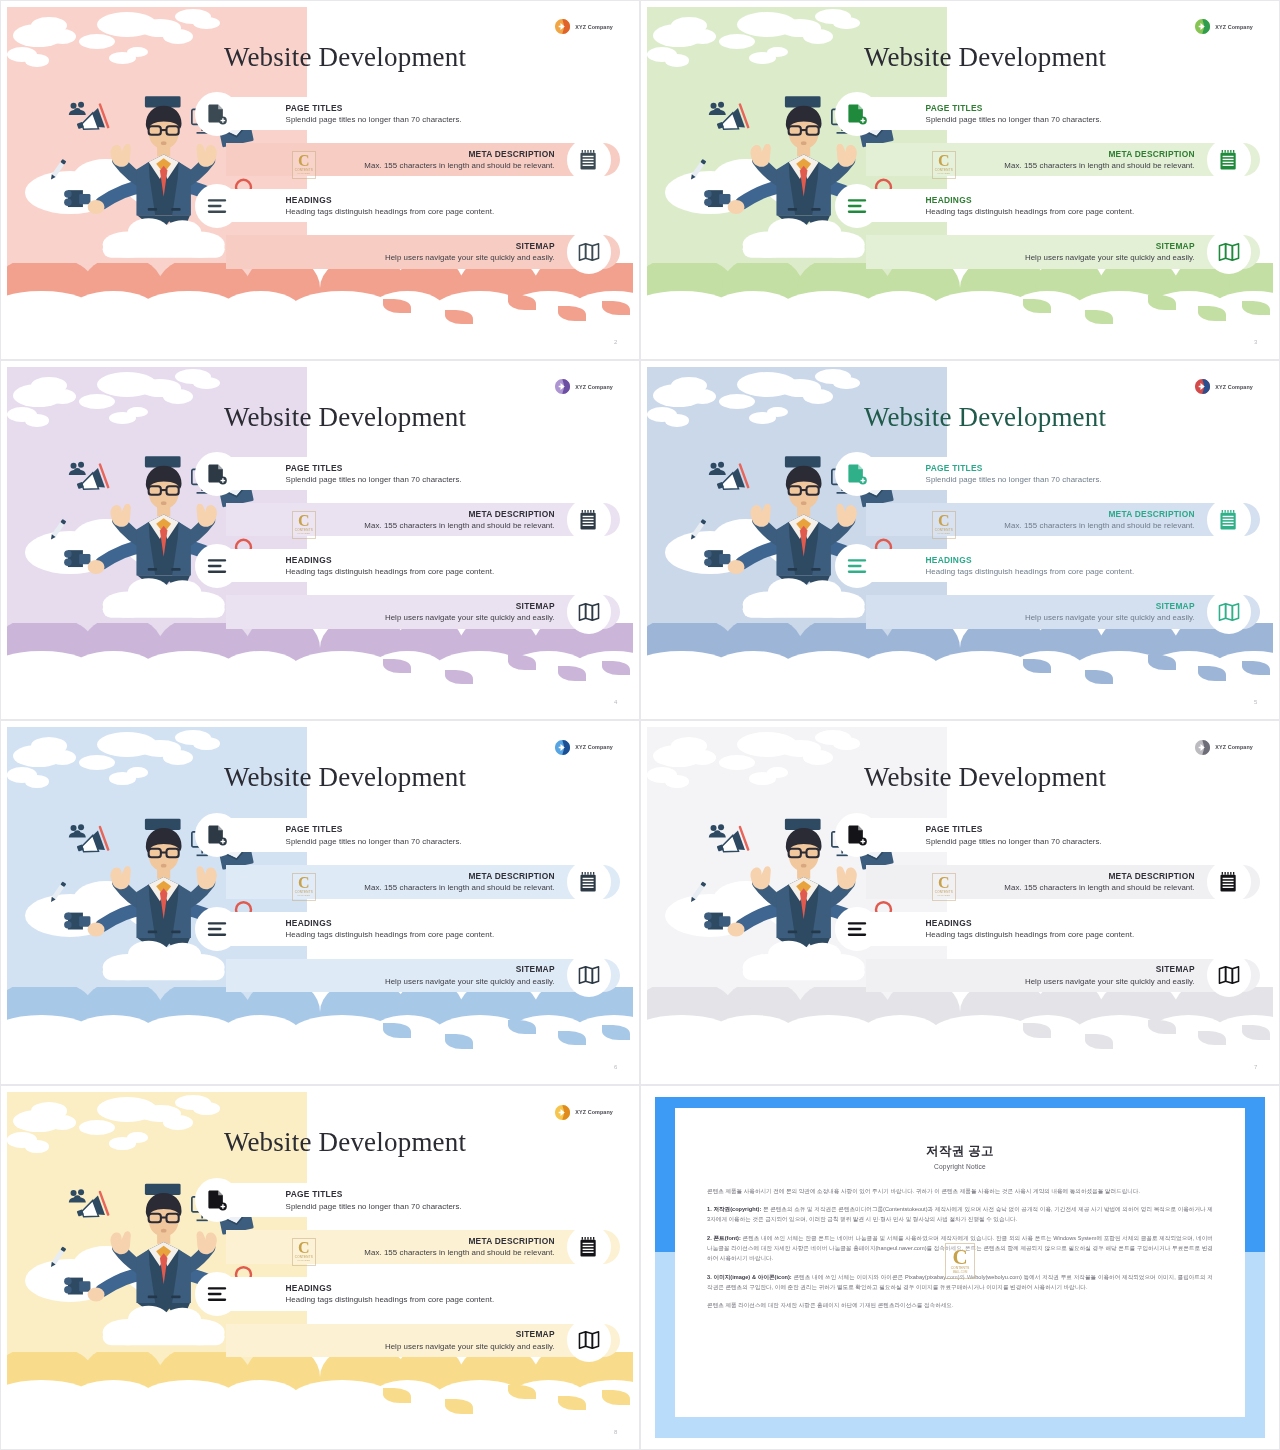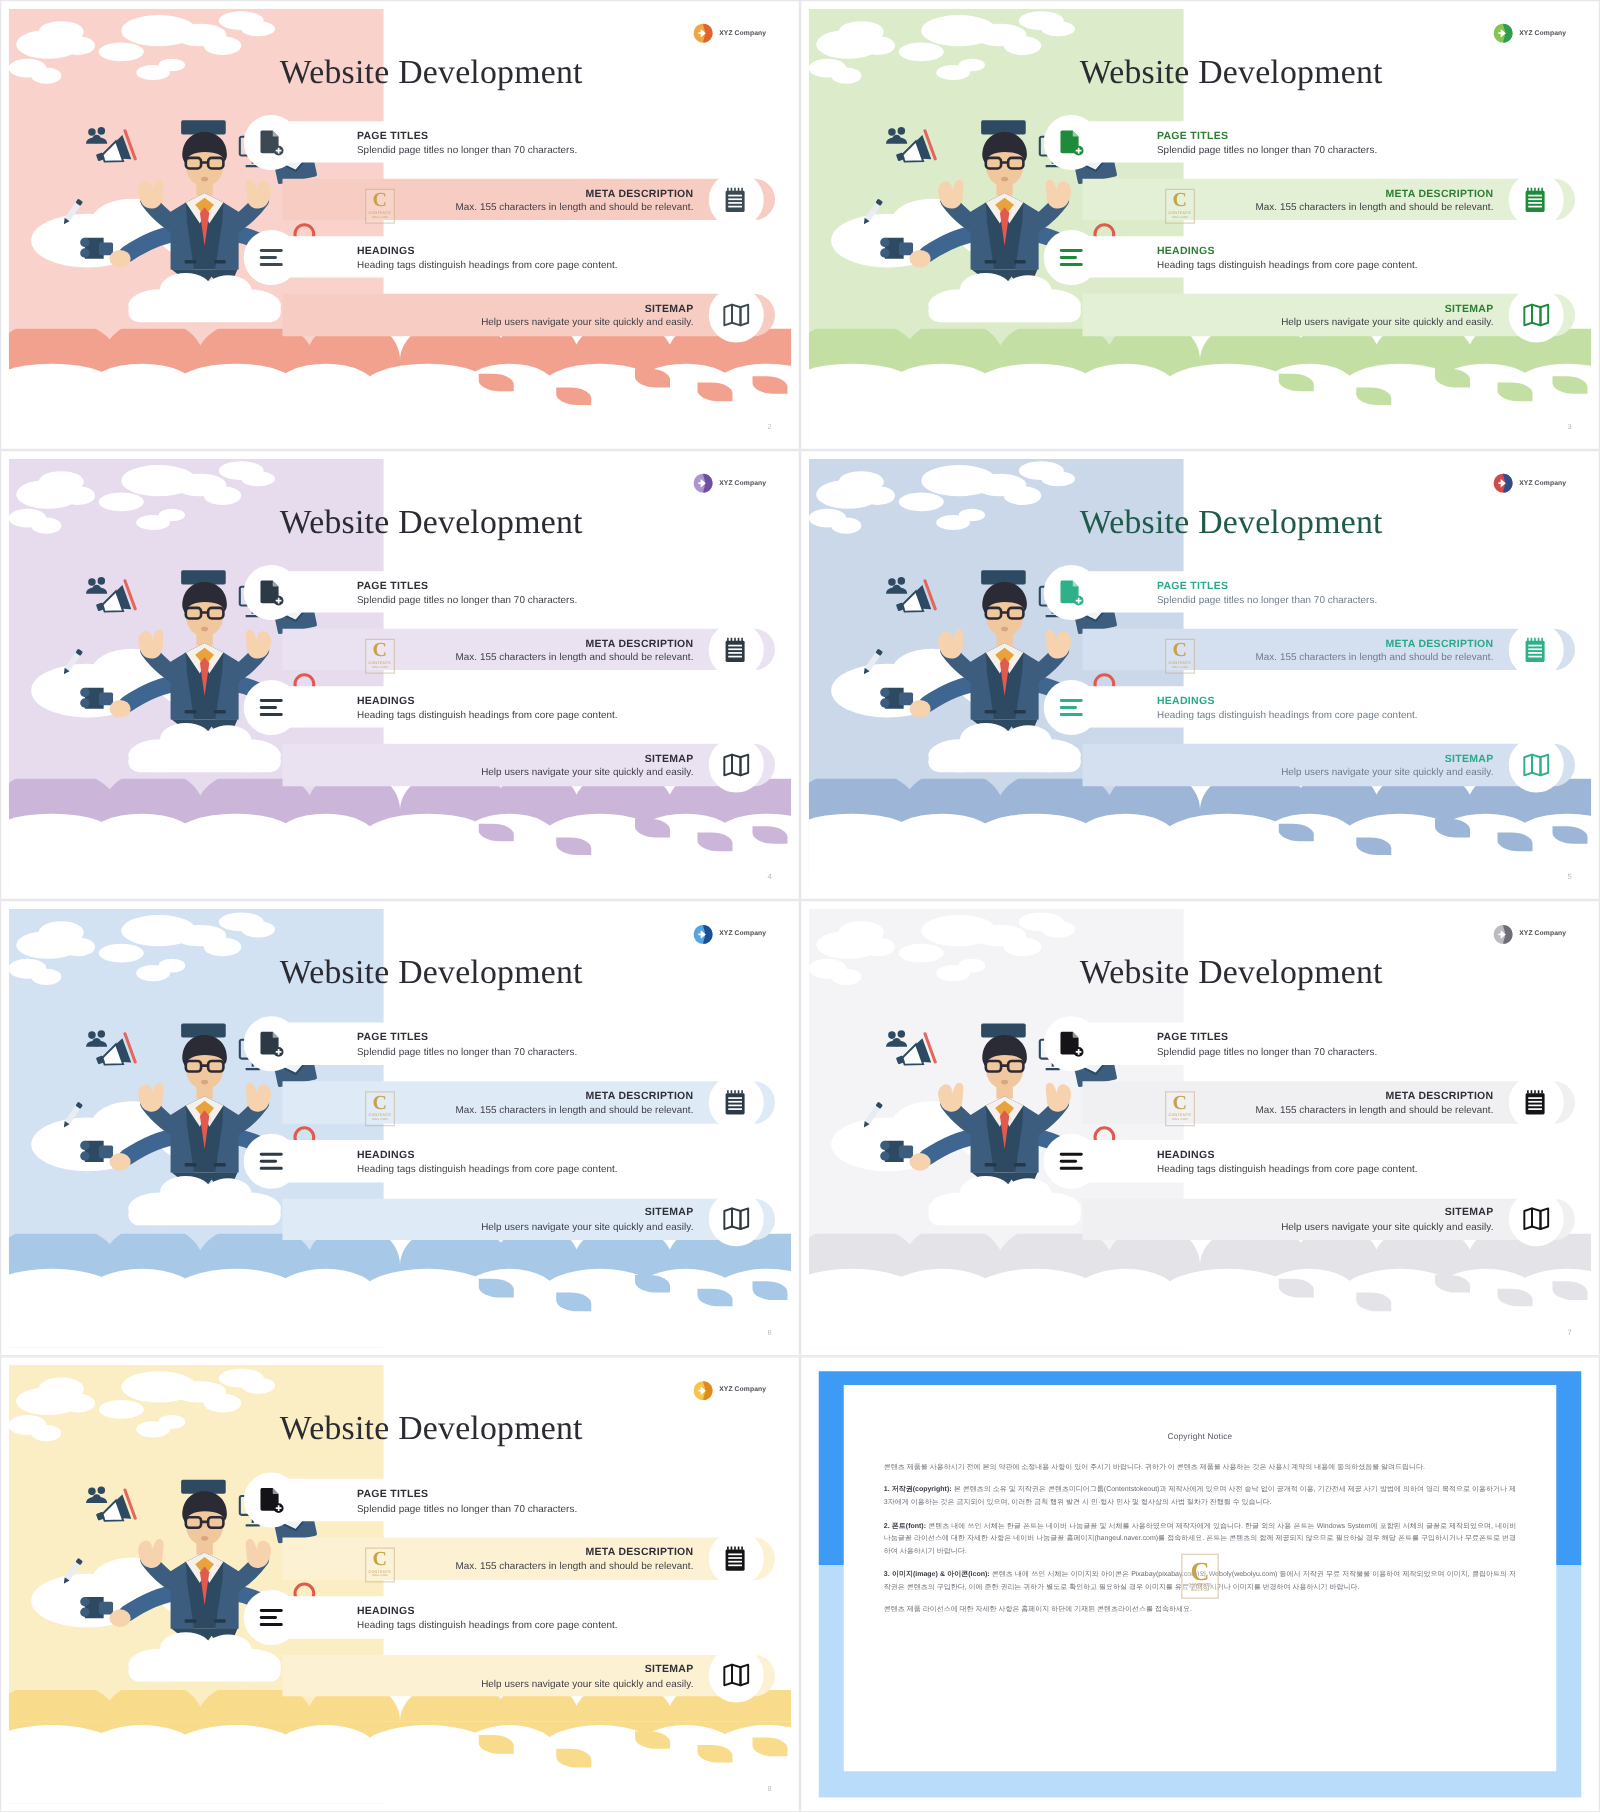--- a/index.html
+++ b/index.html
@@ -1684,20 +1684,21 @@
           <div style="position:absolute;left:95%;top:42%;width:4.5%;height:16%;background:#f8dc8c;border-radius:0 60% 0 60%;"></div>
         </div>
         <div class="pagenum">8</div>
       </div>
     </div>
     <div class="slide">
       <div class="cslide" style="position:absolute;inset:6px;">
         <div class="cframe-top"></div>
         <div class="cframe-bot"></div>
         <div class="cpaper">
+          <div class="ctitle">저작권 공고</div>
           <div class="csub">Copyright Notice</div>
           <div class="cbody">
             <div class="cp"><span>콘텐츠 제품을 사용하시기 전에 본의 약관에 소정내용 사항이 있어 주시기 바랍니다. 귀하가 이 콘텐츠 제품을 사용하는 것은 사용시 계약의 내용에 동의하셨음을 알려드립니다.</span></div>
             <div class="cp"><span class="lead">1. 저작권(copyright):</span><span> 본 콘텐츠의 소유 및 저작권은 콘텐츠미디어그룹(Contentstokeout)과 제작사에게 있으며 사전 승낙 없이 공개적 이용, 기간전세 제공 사기 방법에 의하여 영리 목적으로 이용하거나 제3자에게 이용하는 것은 금지되어 있으며, 이러한 금칙 행위 발견 시 민·형사 민사 및 형사상의 사법 절차가 진행될 수 있습니다.</span></div>
             <div class="cp"><span class="lead">2. 폰트(font):</span><span> 콘텐츠 내에 쓰인 서체는 한글 폰트는 네이버 나눔글꼴 및 서체를 사용하였으며 제작자에게 있습니다. 한글 외의 사용 폰트는 Windows System에 포함된 서체의 글꼴로 제작되었으며, 네이버 나눔글꼴 라이선스에 대한 자세한 사항은 네이버 나눔글꼴 홈페이지(hangeul.naver.com)를 접속하세요. 폰트는 콘텐츠의 함께 제공되지 않으므로 필요하실 경우 해당 폰트를 구입하시거나 무료폰트로 변경하여 사용하시기 바랍니다.</span></div>
             <div class="cp"><span class="lead">3. 이미지(image) &amp; 아이콘(icon):</span><span> 콘텐츠 내에 쓰인 서체는 이미지와 아이콘은 Pixabay(pixabay.com)와 Weboly(webolyu.com) 등에서 저작권 무료 저작물을 이용하여 제작되었으며 이미지, 클립아트의 저작권은 콘텐츠의 구입한다, 이에 준한 권리는 귀하가 별도로 확인하고 필요하실 경우 이미지를 유료구매하시거나 이미지를 변경하여 사용하시기 바랍니다.</span></div>
             <div class="cp"><span>콘텐츠 제품 라이선스에 대한 자세한 사항은 홈페이지 하단에 기재된 콘텐츠라이선스를 접속하세요.</span></div>
           </div>
         </div>
         <div class="cwm">

